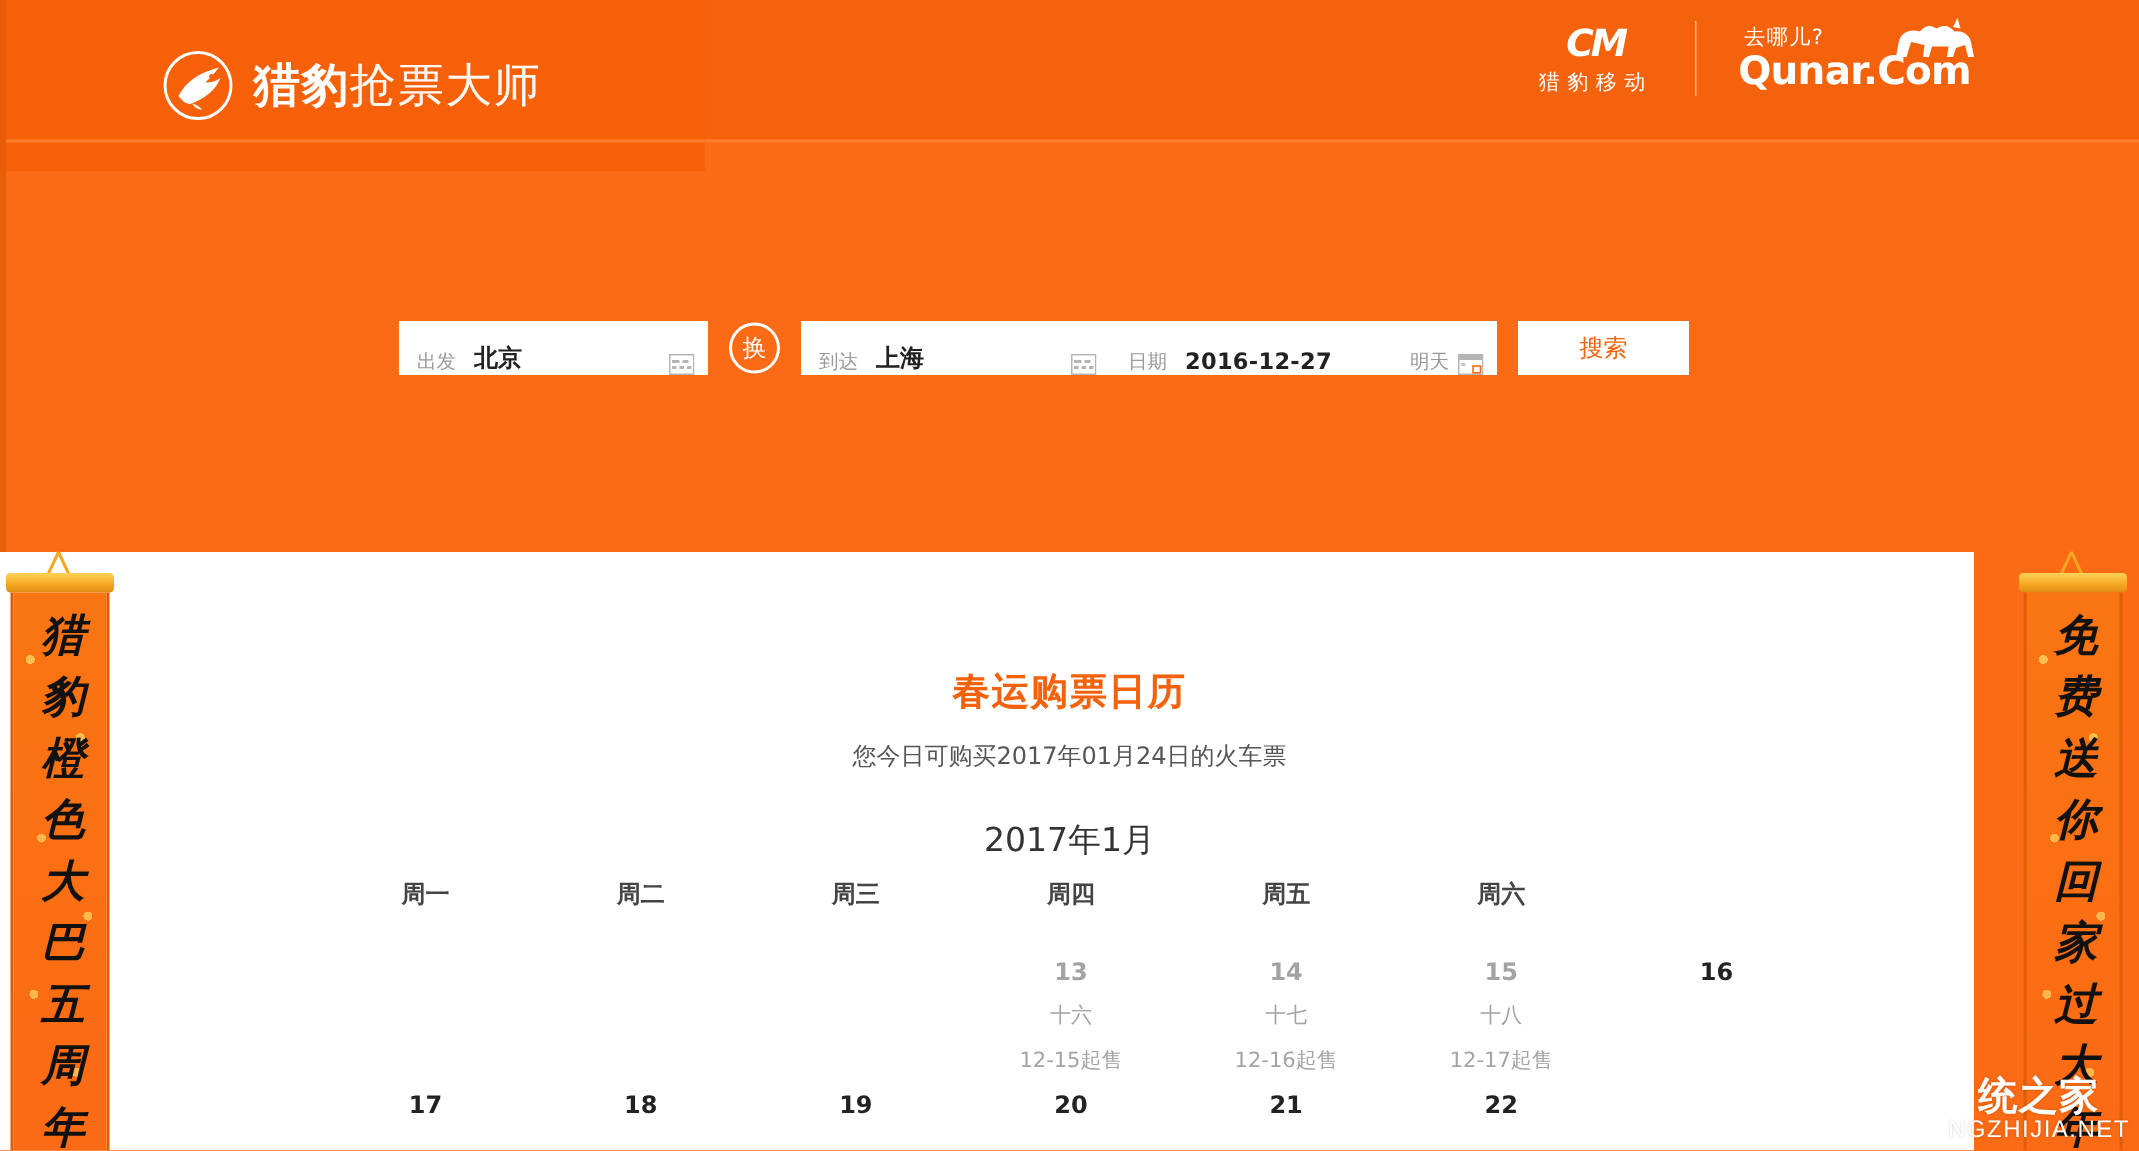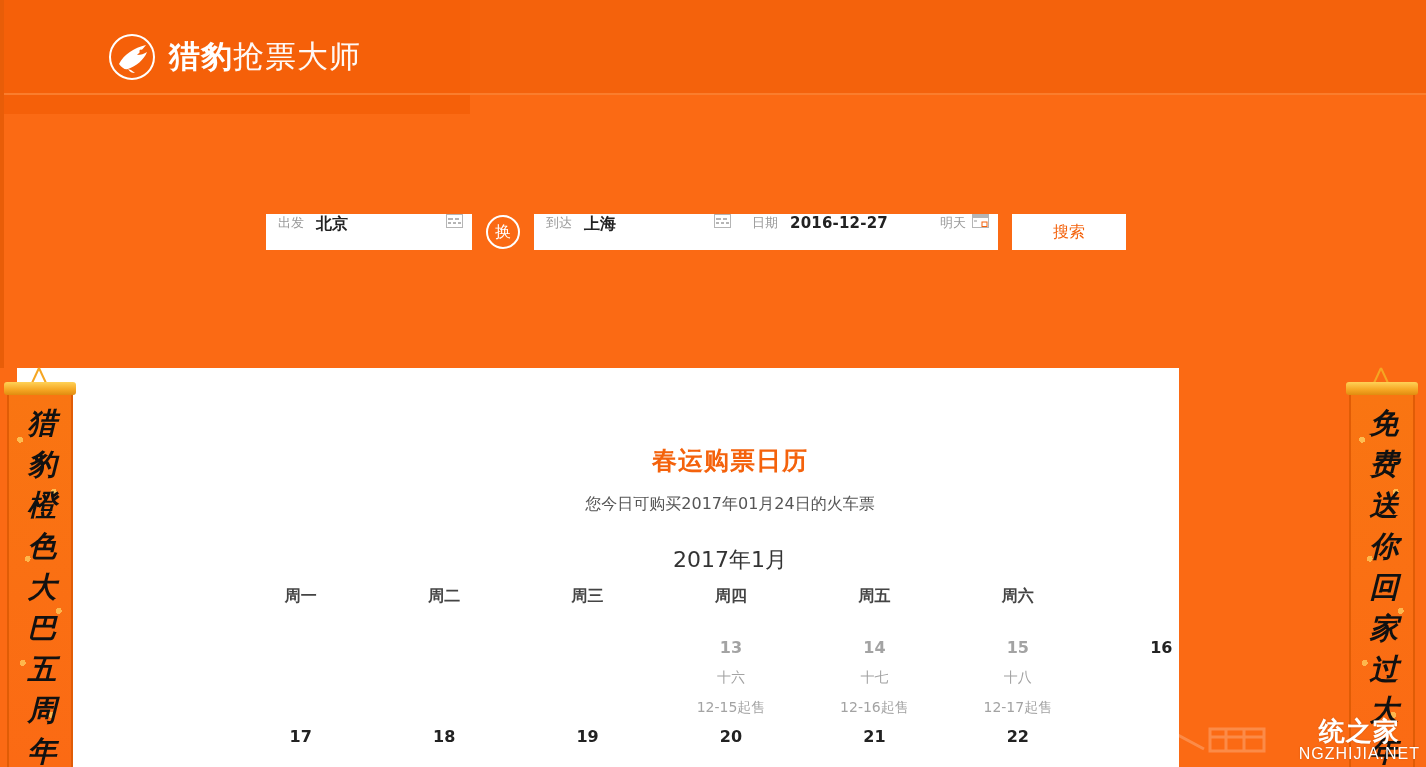--- a/index.html
+++ b/index.html
@@ -82,21 +82,21 @@
   }
   .camel { position: absolute; right: -6px; top: -4px; }
 
   
   .searchbar {
     position: absolute; left: 266px; top: 214px;
     display: flex; align-items: center;
   }
   .field {
     height: 36px; background: #ffffff;
-    display: flex; align-items: flex-start;
+    display: flex; align-items: flex-end;
     padding: 0 9px 0 12px;
   }
   .f-dep { width: 206px; }
   .f-arr { width: 206px; }
   .f-date { width: 258px; }
   .f-label { font-size: 13px; color: #999; flex: 0 0 auto; font-family: "DejaVu Sans", sans-serif; }
   .f-value {
     font-size: 16px; color: #222; font-weight: bold;
     margin-left: 12px; flex: 1 1 auto;
     font-family: "DejaVu Sans", sans-serif;
@@ -117,22 +117,22 @@
     width: 114px; height: 36px; margin-left: 14px;
     background: #ffffff; color: #f4620c;
     font-size: 16px;
     display: flex; align-items: center; justify-content: center;
     cursor: pointer;
     font-family: "DejaVu Sans", sans-serif;
   }
 
   
   .content {
-    position: absolute; left: 17px; top: 368px;
-    width: 1162px; height: 399px;
+    position: absolute; left: 0; top: 368px;
+    width: 1316px; height: 399px;
     background: #ffffff;
   }
   .cal-title {
     position: absolute; left: 0; top: 76px; width: 1426px;
     text-align: center; font-size: 25px; font-weight: bold;
     color: #f4620c; letter-spacing: 1px;
     font-family: "DejaVu Sans", sans-serif;
   }
   .cal-sub {
     position: absolute; left: 0; top: 126px; width: 1426px;
@@ -250,20 +250,37 @@
           <circle cx="25" cy="9" r="1.6" fill="#f4620c"></circle>
           <path d="M12 27 C14 30 16 31 19 31 L15 28 Z" fill="#ffffff"></path>
         </svg>
       </span>
       <span class="logo-text">
         <span class="bold">猎豹</span><span class="thin">抢票大师</span>
       </span>
     </div>
   </div>
 
+  <div class="brands">
+    <div class="brand-cm">
+      <div class="cm-mark">CM</div>
+      <div class="cm-sub">猎豹移动</div>
+    </div>
+    <div class="brand-divider"></div>
+    <div class="brand-qunar">
+      <div class="q-top">去哪儿?</div>
+      <div class="q-main">Qunar.Com</div>
+      <span class="camel">
+        <svg width="62" height="30" viewBox="0 0 62 30" aria-hidden="true">
+          <path d="M6 26 L8 15 C10 9 16 7 22 9 C25 5 29 4 33 7 C37 4 42 5 45 9 C50 8 55 11 56 16 L58 26 L54 26 L52 18 L46 20 L44 26 L40 26 L41 19 L30 19 L28 26 L24 26 L25 18 L16 16 L13 26 Z" fill="#ffffff"></path>
+          <path d="M44 6 L47 0 L49 7 Z" fill="#ffffff"></path>
+        </svg>
+      </span>
+    </div>
+  </div>
 </div>
 <div class="header-rule"></div>
 
 <div class="searchbar">
 
   <div class="field f-dep">
     <span class="f-label">出发</span>
     <span class="f-value">北京</span>
     <span class="grid-icon">
       <svg width="17" height="14" viewBox="0 0 17 14" aria-hidden="true">

